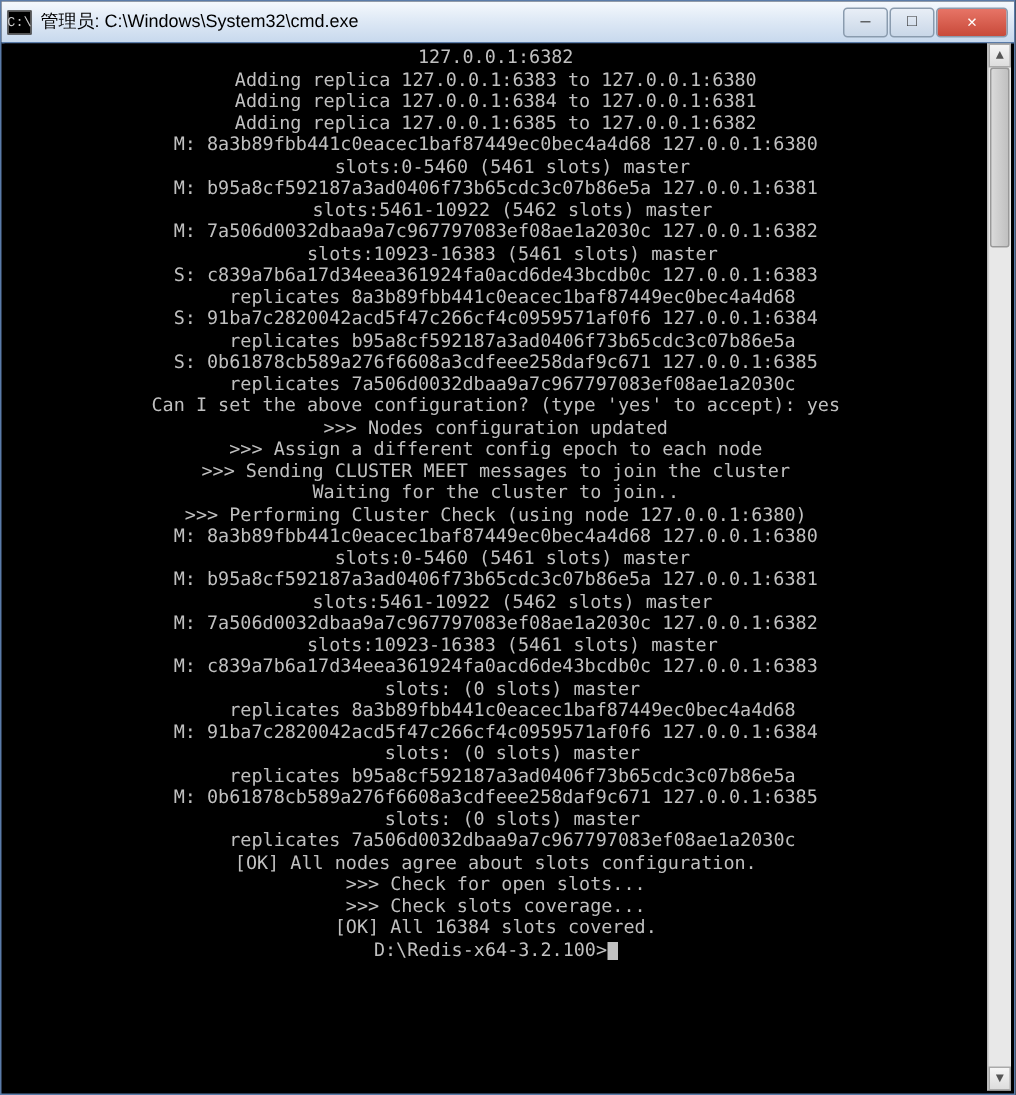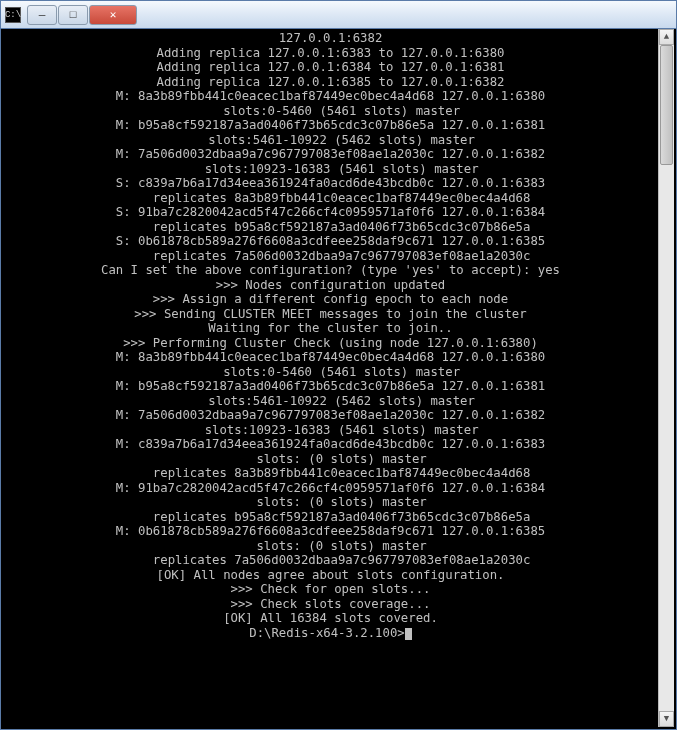--- a/index.html
+++ b/index.html
@@ -149,20 +149,21 @@
     }
     .wm-icon::before { width: 12px; height: 12px; left: 0; top: 4px; }
     .wm-icon::after { width: 8px; height: 8px; right: 0; top: 2px; }
   </style>
 </head>
 <body>
 
 <div class="window">
   <div class="titlebar">
     <div class="title-icon">C:\</div>
+    <div class="title-text">管理员: C:\Windows\System32\cmd.exe</div>
     <div class="window-controls">
       <div class="win-btn min">—</div>
       <div class="win-btn max">□</div>
       <div class="win-btn close">✕</div>
     </div>
   </div>
 
   <div class="terminal-body" id="terminal"><div class="terminal-line">127.0.0.1:6382</div><div class="terminal-line">Adding replica 127.0.0.1:6383 to 127.0.0.1:6380</div><div class="terminal-line">Adding replica 127.0.0.1:6384 to 127.0.0.1:6381</div><div class="terminal-line">Adding replica 127.0.0.1:6385 to 127.0.0.1:6382</div><div class="terminal-line">M: 8a3b89fbb441c0eacec1baf87449ec0bec4a4d68 127.0.0.1:6380</div><div class="terminal-line">   slots:0-5460 (5461 slots) master</div><div class="terminal-line">M: b95a8cf592187a3ad0406f73b65cdc3c07b86e5a 127.0.0.1:6381</div><div class="terminal-line">   slots:5461-10922 (5462 slots) master</div><div class="terminal-line">M: 7a506d0032dbaa9a7c967797083ef08ae1a2030c 127.0.0.1:6382</div><div class="terminal-line">   slots:10923-16383 (5461 slots) master</div><div class="terminal-line">S: c839a7b6a17d34eea361924fa0acd6de43bcdb0c 127.0.0.1:6383</div><div class="terminal-line">   replicates 8a3b89fbb441c0eacec1baf87449ec0bec4a4d68</div><div class="terminal-line">S: 91ba7c2820042acd5f47c266cf4c0959571af0f6 127.0.0.1:6384</div><div class="terminal-line">   replicates b95a8cf592187a3ad0406f73b65cdc3c07b86e5a</div><div class="terminal-line">S: 0b61878cb589a276f6608a3cdfeee258daf9c671 127.0.0.1:6385</div><div class="terminal-line">   replicates 7a506d0032dbaa9a7c967797083ef08ae1a2030c</div><div class="terminal-line">Can I set the above configuration? (type 'yes' to accept): yes</div><div class="terminal-line">&gt;&gt;&gt; Nodes configuration updated</div><div class="terminal-line">&gt;&gt;&gt; Assign a different config epoch to each node</div><div class="terminal-line">&gt;&gt;&gt; Sending CLUSTER MEET messages to join the cluster</div><div class="terminal-line">Waiting for the cluster to join..</div><div class="terminal-line">&gt;&gt;&gt; Performing Cluster Check (using node 127.0.0.1:6380)</div><div class="terminal-line">M: 8a3b89fbb441c0eacec1baf87449ec0bec4a4d68 127.0.0.1:6380</div><div class="terminal-line">   slots:0-5460 (5461 slots) master</div><div class="terminal-line">M: b95a8cf592187a3ad0406f73b65cdc3c07b86e5a 127.0.0.1:6381</div><div class="terminal-line">   slots:5461-10922 (5462 slots) master</div><div class="terminal-line">M: 7a506d0032dbaa9a7c967797083ef08ae1a2030c 127.0.0.1:6382</div><div class="terminal-line">   slots:10923-16383 (5461 slots) master</div><div class="terminal-line">M: c839a7b6a17d34eea361924fa0acd6de43bcdb0c 127.0.0.1:6383</div><div class="terminal-line">   slots: (0 slots) master</div><div class="terminal-line">   replicates 8a3b89fbb441c0eacec1baf87449ec0bec4a4d68</div><div class="terminal-line">M: 91ba7c2820042acd5f47c266cf4c0959571af0f6 127.0.0.1:6384</div><div class="terminal-line">   slots: (0 slots) master</div><div class="terminal-line">   replicates b95a8cf592187a3ad0406f73b65cdc3c07b86e5a</div><div class="terminal-line">M: 0b61878cb589a276f6608a3cdfeee258daf9c671 127.0.0.1:6385</div><div class="terminal-line">   slots: (0 slots) master</div><div class="terminal-line">   replicates 7a506d0032dbaa9a7c967797083ef08ae1a2030c</div><div class="terminal-line">[OK] All nodes agree about slots configuration.</div><div class="terminal-line">&gt;&gt;&gt; Check for open slots...</div><div class="terminal-line">&gt;&gt;&gt; Check slots coverage...</div><div class="terminal-line">[OK] All 16384 slots covered.</div><div class="terminal-line"></div><div class="terminal-line">D:\Redis-x64-3.2.100&gt;<span class="cursor"></span></div></div>
 
   <div class="scrollbar">

